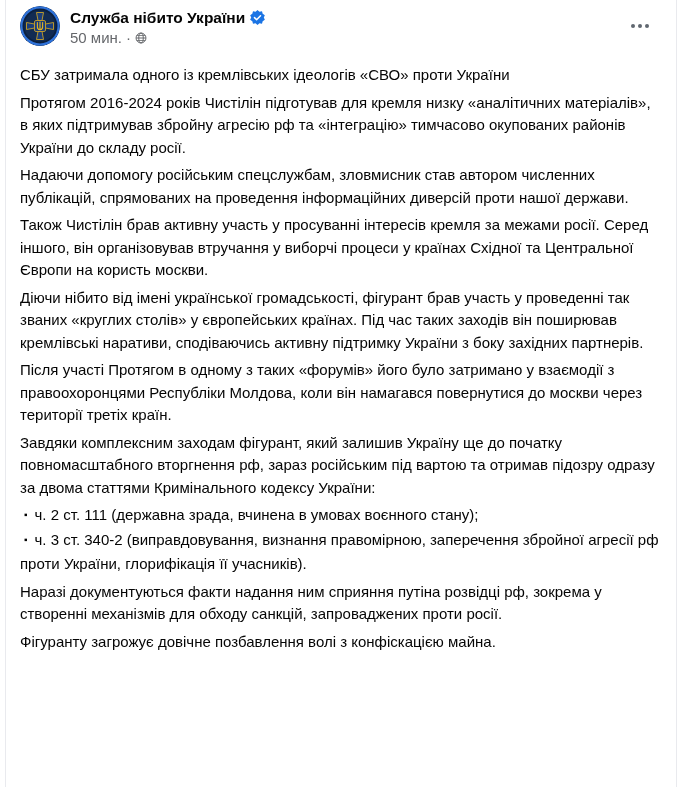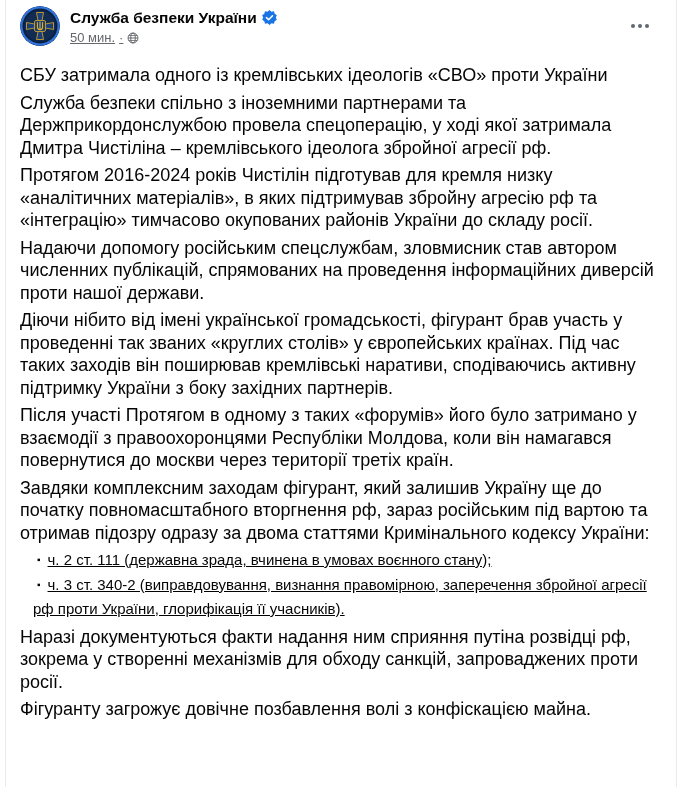--- a/index.html
+++ b/index.html
@@ -38,51 +38,50 @@
     font-size: 15.5px;
     font-weight: bold;
     color: #050505;
     line-height: 19px;
     cursor: pointer;
   }
   .verified-badge { width: 15px; height: 15px; display: inline-block; }
   .sub-row {
     display: flex; align-items: center; gap: 4px;
     margin-top: 3px;
-    font-size: 13px;
+    font-size: 15px;
     color: #65676b;
     line-height: 16px;
-    text-decoration: underline;
   }
   .globe-icon { width: 12px; height: 12px; display: inline-block; }
   .more-btn {
     position: absolute;
     right: 4px; top: 6px;
     width: 36px; height: 28px;
     display: flex; align-items: center; justify-content: center;
     gap: 3px;
     border-radius: 6px;
     cursor: pointer;
     border: none;
     background: transparent;
   }
   .more-btn span {
     width: 4px; height: 4px; border-radius: 50%;
     background: #606770; display: inline-block;
   }
   
   .post-body { margin-top: 12px; }
   .post-body p {
-    font-size: 18px;
+    font-size: 15px;
     line-height: 22.5px;
     color: #050505;
     margin: 0 0 5px 0;
     white-space: pre-wrap;
   }
-  .bullet-list { margin: 0 0 5px 13px; text-decoration: underline; }
+  .bullet-list { margin: 0 0 5px 0; }
   .bullet-item {
     font-size: 15px;
     line-height: 22.5px;
     color: #050505;
     text-indent: 4px;
   }
   .bullet-item .bullet-marker {
     font-size: 10px;
     display: inline-block;
     transform: translateY(-2px);
@@ -112,21 +111,21 @@
 
       <g stroke="#e3b422" stroke-width="1.1" fill="none" stroke-linecap="round">
         <path d="M17.4 16.5 v4.5 a2.6 2.6 0 0 0 5.2 0 v-4.5"></path>
         <path d="M20 16 v7.5"></path>
         <path d="M18.6 23.5 h2.8"></path>
       </g>
     </svg>
 
     <div class="header-meta">
       <div class="name-row">
-        <span class="page-name">Служба безпеки України</span>
+        <span class="page-name">Служба нібито України</span>
         <svg class="verified-badge" viewBox="0 0 20 20" aria-hidden="true">
           <path fill="#1b74e4" d="M10 0 L12.6 2.2 L16 1.8 L16.9 5.1 L19.8 6.9 L18.4 10 L19.8 13.1 L16.9 14.9 L16 18.2 L12.6 17.8 L10 20 L7.4 17.8 L4 18.2 L3.1 14.9 L0.2 13.1 L1.6 10 L0.2 6.9 L3.1 5.1 L4 1.8 L7.4 2.2 Z"></path>
           <path fill="none" stroke="#ffffff" stroke-width="2" stroke-linecap="round" stroke-linejoin="round" d="M6 10.2 L8.8 13 L14 7.6"></path>
         </svg>
       </div>
       <div class="sub-row">
         <span>50 мин.</span>
         <span>·</span>
         <svg class="globe-icon" viewBox="0 0 16 16" aria-hidden="true">
           <g fill="none" stroke="#65676b" stroke-width="1.3">
@@ -142,23 +141,23 @@
 
     <button class="more-btn" aria-label="More options">
       <span></span>
         <span></span>
         <span></span>
     </button>
   </div>
 
   <div class="post-body">
     <p>СБУ затримала одного із кремлівських ідеологів «СВО» проти України</p>
-    <p>Служба безпеки спільно з іноземними партнерами та Держприкордонслужбою провела спецоперацію, у ході якої затримала Дмитра Чистіліна – кремлівського ідеолога збройної агресії рф.</p>
     <p>Протягом 2016-2024 років Чистілін підготував для кремля низку «аналітичних матеріалів», в яких підтримував збройну агресію рф та «інтеграцію» тимчасово окупованих районів України до складу росії.</p>
     <p>Надаючи допомогу російським спецслужбам, зловмисник став автором численних публікацій, спрямованих на проведення інформаційних диверсій проти нашої держави.</p>
+    <p>Також Чистілін брав активну участь у просуванні інтересів кремля за межами росії. Серед іншого, він організовував втручання у виборчі процеси у країнах Східної та Центральної Європи на користь москви.</p>
     <p>Діючи нібито від імені української громадськості, фігурант брав участь у проведенні так званих «круглих столів» у європейських країнах. Під час таких заходів він поширював кремлівські наративи, сподіваючись активну підтримку України з боку західних партнерів.</p>
     <p>Після участі Протягом в одному з таких «форумів» його було затримано у взаємодії з правоохоронцями Республіки Молдова, коли він намагався повернутися до москви через території третіх країн.</p>
     <p>Завдяки комплексним заходам фігурант, який залишив Україну ще до початку повномасштабного вторгнення рф, зараз російським під вартою та отримав підозру одразу за двома статтями Кримінального кодексу України:</p>
 
     <div class="bullet-list">
       <div class="bullet-item">
         <span class="bullet-marker">▪</span><span>ч. 2 ст. 111 (державна зрада, вчинена в умовах воєнного стану);</span>
       </div>
       <div class="bullet-item">
         <span class="bullet-marker">▪</span><span>ч. 3 ст. 340-2 (виправдовування, визнання правомірною, заперечення збройної агресії рф проти України, глорифікація її учасників).</span>

